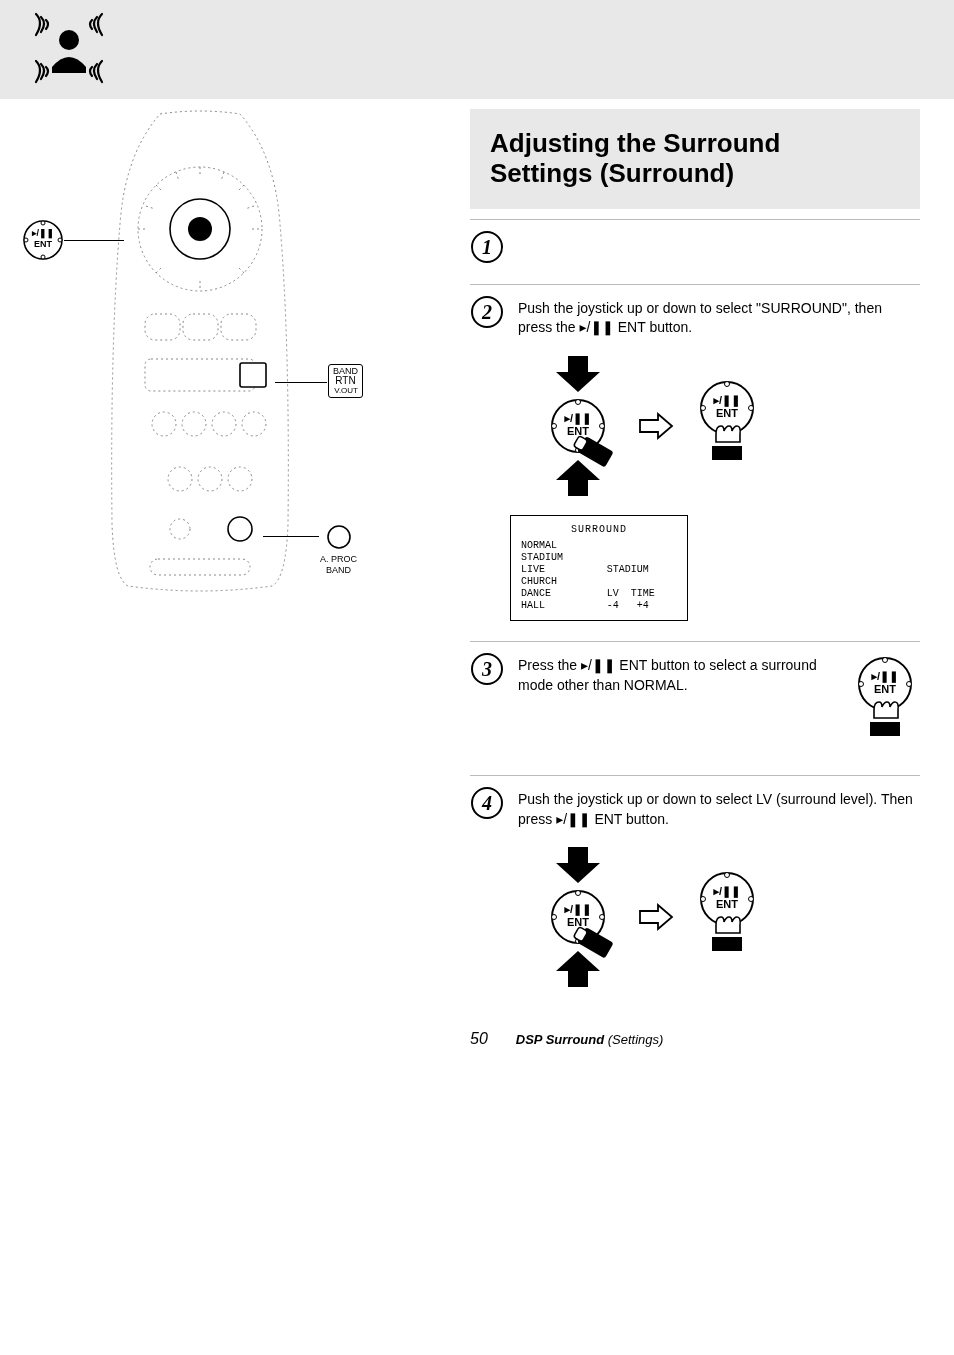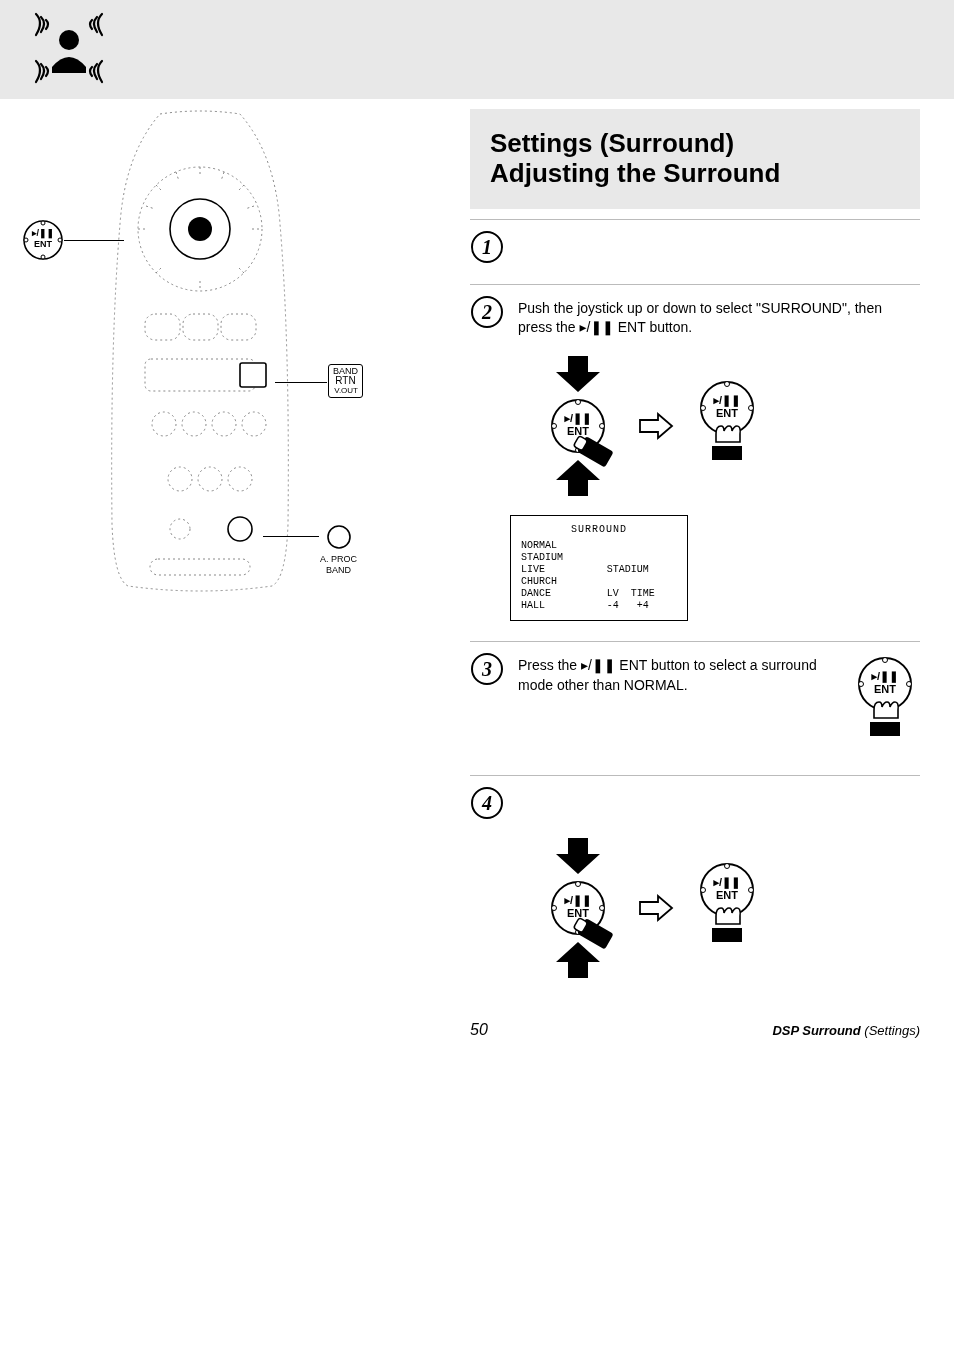--- a/index.html
+++ b/index.html
@@ -100,21 +100,21 @@
     margin: 10px 0 12px 40px;
   }
   .screen-title { text-align:center; letter-spacing:1px; margin-bottom:4px;}
   .screen-cols { display:flex; }
   .screen-c1 { width:55%; }
   .screen-c2 { width:45%; }
   .footer {
     margin-top: 40px;
     font-size: 13px;
   }
-  .footer-line { display:flex; gap:28px; align-items:baseline;justify-content:space-between;}
+  .footer-line { display:flex; gap:28px; align-items:baseline;}
 </style>
 </head>
 <body>
 
 <div class="header-band">
   <span class="person-icon">
     <svg width="90" height="75" viewBox="0 0 90 75">
       <g stroke="#000" stroke-width="2.2" fill="none" stroke-linecap="round">
 
         <path d="M22 8 q4 4 0 9"></path>
@@ -226,22 +226,22 @@
         <circle cx="140" cy="420" r="12" fill="#fff" stroke="#000" stroke-width="1.6"></circle>
 
         <rect x="50" y="450" width="100" height="16" rx="8" fill="none" stroke="#888" stroke-dasharray="2 3"></rect>
       </svg>
     </div>
   </div>
 
   <div class="right-col">
     <div class="step-title-box">
       <h2>
+        <div>Adjusting the Surround</div>
         <div>Settings (Surround)</div>
-        <div>Adjusting the Surround</div>
       </h2>
     </div>
     <div class="section-underline"></div>
 
     <div class="step">
       <div class="step-row">
         <span class="step-num">
           <svg width="34" height="34">
               <circle cx="17" cy="17" r="15" fill="#fff" stroke="#000" stroke-width="2"></circle>
               <text x="17" y="24" text-anchor="middle" font-family="Georgia,serif" font-style="italic" font-weight="bold" font-size="20">1</text>
@@ -355,20 +355,23 @@
     <div class="section-underline"></div>
 
     <div class="step">
       <div class="step-row">
         <span class="step-num">
           <svg width="34" height="34">
               <circle cx="17" cy="17" r="15" fill="#fff" stroke="#000" stroke-width="2"></circle>
               <text x="17" y="24" text-anchor="middle" font-family="Georgia,serif" font-style="italic" font-weight="bold" font-size="20">4</text>
             </svg>
         </span>
+        <div class="step-text">
+          <span>Push the joystick up or down to select LV (surround level). Then press </span><span>▸/❚❚</span><span> ENT button.</span>
+        </div>
       </div>
 
       <div class="graphics-row">
         <span>
           <svg width="90" height="140" viewBox="0 0 90 140">
             <polygon points="38,0 58,0 58,18 70,18 48,38 26,18 38,18" fill="#000" transform="translate(0,-2)"></polygon>
             <polygon points="38,140 58,140 58,122 70,122 48,102 26,122 38,122" fill="#000" transform="translate(0,2)"></polygon>
             <circle cx="48" cy="70" r="26" fill="#fff" stroke="#000" stroke-width="2"></circle>
             <circle cx="48" cy="46" r="2.5" fill="#fff" stroke="#000"></circle>
               <circle cx="48" cy="94" r="2.5" fill="#fff" stroke="#000"></circle>

